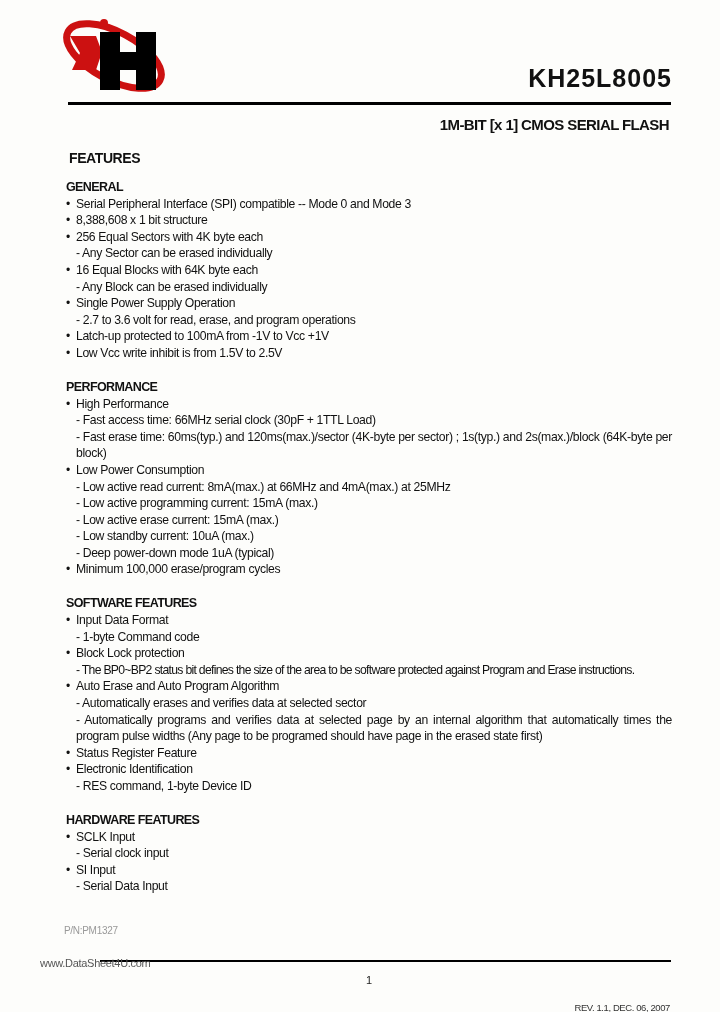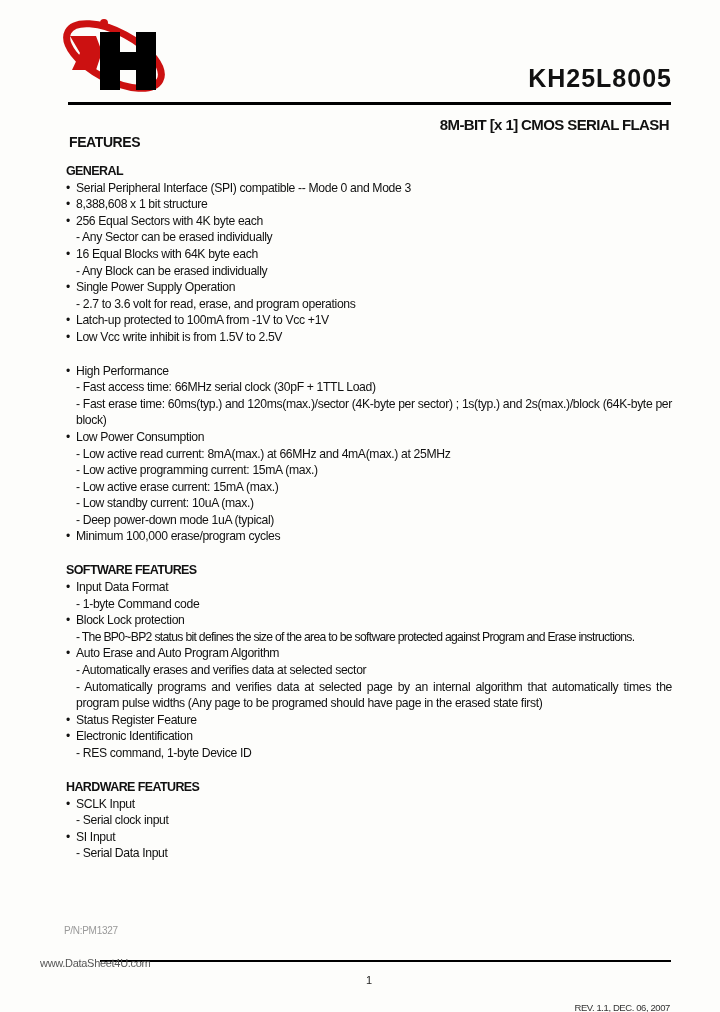--- a/index.html
+++ b/index.html
@@ -4,21 +4,21 @@
 <style>
   html, body { margin: 0; padding: 0; background: #fdfdfb; }
   body { width: 720px; height: 1012px; position: relative; overflow: hidden;
          font-family: "Liberation Sans", sans-serif; color: #111; }
   .logo { position: absolute; left: 62px; top: 12px; width: 112px; height: 84px; }
   .part-number { position: absolute; right: 48px; top: 64px; font-size: 25px; font-weight: bold;
                  letter-spacing: 1px; color: #111; }
   .top-rule { position: absolute; left: 68px; top: 102px; width: 603px; height: 3px; background: #000; }
   .subtitle { position: absolute; right: 51px; top: 116px; font-size: 15px; font-weight: bold;
               letter-spacing: -0.6px; }
-  .content { position: absolute; left: 66px; top: 134px; width: 606px; font-size: 12.2px;
+  .content { position: absolute; left: 66px; top: 150px; width: 606px; font-size: 12.2px;
              line-height: 16.6px; letter-spacing: -0.35px; }
   .features-title { font-size: 14px; font-weight: bold; margin: 0 0 12px 3px; letter-spacing: -0.4px; }
   .section-title { font-size: 12.5px; font-weight: bold; margin: 0; letter-spacing: -0.6px; height: 17px; }
   .section { margin-bottom: 17px; }
   .line { white-space: nowrap; }
   .bullet { padding-left: 10px; position: relative; }
   .bullet::before { content: "•"; position: absolute; left: 0; top: 0; }
   .sub { padding-left: 10px; }
   .wrap { white-space: normal; text-align: justify; }
   .footer-rule { position: absolute; left: 100px; top: 960px; width: 571px; height: 2px; background: #000; }
@@ -36,40 +36,41 @@
     <circle cx="42" cy="11" r="4" fill="#cc1111"></circle>
     <polygon points="8,24 34,24 40,40 34,58 10,58 18,41" fill="#cc1111"></polygon>
     <rect x="38" y="20" width="20" height="58" fill="#000"></rect>
     <rect x="74" y="20" width="20" height="58" fill="#000"></rect>
     <rect x="56" y="40" width="20" height="18" fill="#000"></rect>
   </svg>
 </div>
 
 <div class="part-number">KH25L8005</div>
 <div class="top-rule"></div>
-<div class="subtitle">8M-BIT [x 1] CMOS SERIAL FLASH</div>
+<div class="subtitle">1M-BIT [x 1] CMOS SERIAL FLASH</div>
 
 <div class="content">
   <div class="features-title">FEATURES</div>
 
   <div class="section">
     <div class="section-title">GENERAL</div>
     <div class="line bullet">Serial Peripheral Interface (SPI) compatible -- Mode 0 and Mode 3</div>
     <div class="line bullet">8,388,608 x 1 bit structure</div>
     <div class="line bullet">256 Equal Sectors with 4K byte each</div>
     <div class="line sub">- Any Sector can be erased individually</div>
     <div class="line bullet">16 Equal Blocks with 64K byte each</div>
     <div class="line sub">- Any Block can be erased individually</div>
     <div class="line bullet">Single Power Supply Operation</div>
     <div class="line sub">- 2.7 to 3.6 volt for read, erase, and program operations</div>
     <div class="line bullet">Latch-up protected to 100mA from -1V to Vcc +1V</div>
     <div class="line bullet">Low Vcc write inhibit is from 1.5V to 2.5V</div>
   </div>
 
   <div class="section">
+    <div class="section-title">PERFORMANCE</div>
     <div class="line bullet">High Performance</div>
     <div class="line sub">- Fast access time: 66MHz serial clock (30pF + 1TTL Load)</div>
     <div class="sub wrap">- Fast erase time: 60ms(typ.) and 120ms(max.)/sector (4K-byte per sector) ; 1s(typ.) and 2s(max.)/block (64K-byte per block)</div>
     <div class="line bullet">Low Power Consumption</div>
     <div class="line sub">- Low active read current: 8mA(max.) at 66MHz and 4mA(max.) at 25MHz</div>
     <div class="line sub">- Low active programming current: 15mA (max.)</div>
     <div class="line sub">- Low active erase current: 15mA (max.)</div>
     <div class="line sub">- Low standby current: 10uA (max.)</div>
     <div class="line sub">- Deep power-down mode 1uA (typical)</div>
     <div class="line bullet">Minimum 100,000 erase/program cycles</div>

